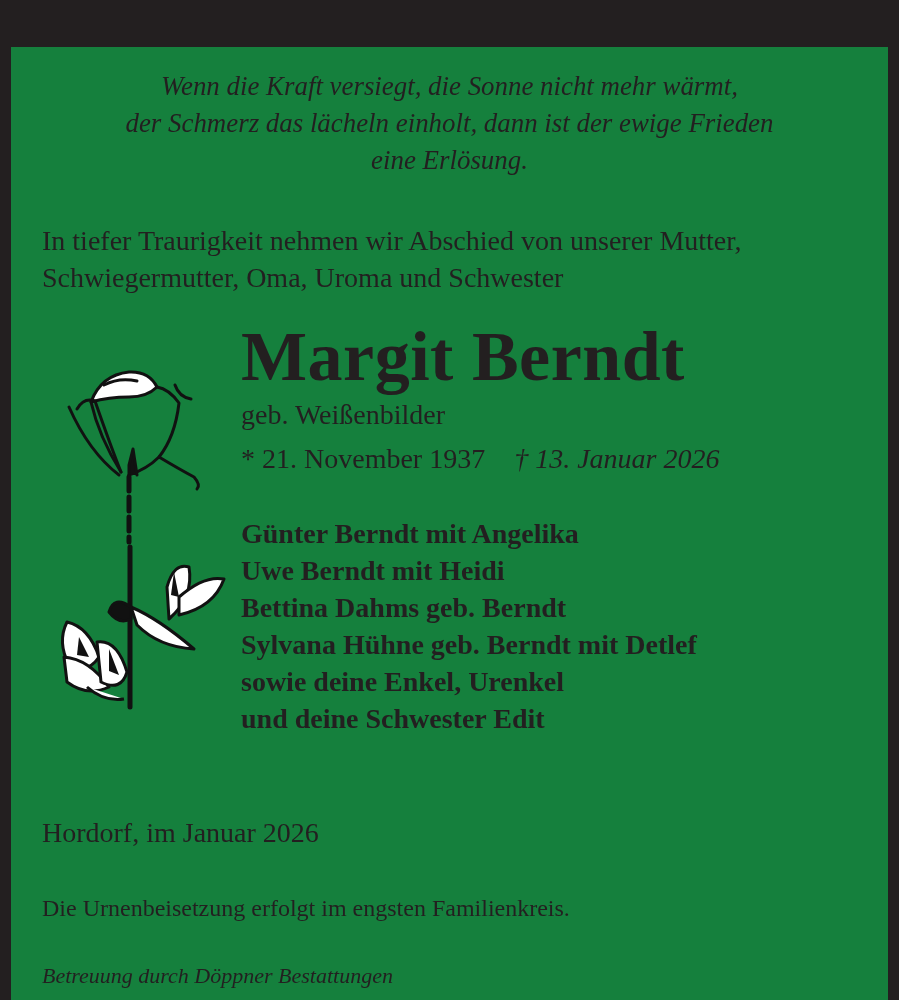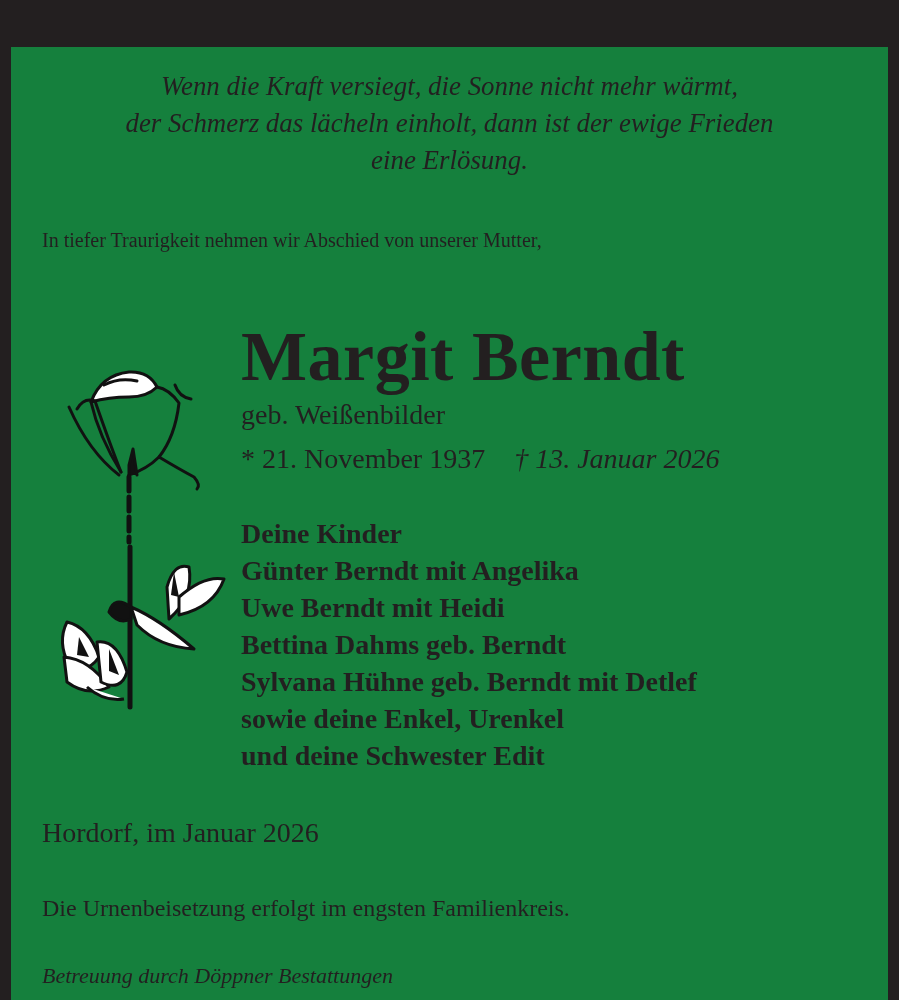--- a/index.html
+++ b/index.html
@@ -19,21 +19,21 @@
     margin-top: 36px;
   }
   .abs { position: absolute; white-space: nowrap; }
   .motto {
     left: 0; width: 877px; text-align: center;
     font-style: italic; font-size: 28px; line-height: 37px;
     top: 20px; transform: scaleX(0.96); transform-origin: center;
   }
   .intro {
     left: 31px; top: 175px;
-    font-size: 20px; line-height: 37px;
+    font-size: 28px; line-height: 37px;
   }
   .name {
     left: 230px; top: 270px;
     font-weight: bold; font-size: 70px; line-height: 80px;
     letter-spacing: 0.5px;
   }
   .maiden { left: 230px; top: 350px; font-size: 28px; line-height: 36px; }
   .dates  { left: 230px; top: 394px; font-size: 28px; line-height: 36px; }
   .dates .dagger { margin-left: 22px; font-style: italic; }
   .mourners {
@@ -55,20 +55,21 @@
 <div class="card">
 
   <div class="abs motto">
     <span class="line">Wenn die Kraft versiegt, die Sonne nicht mehr wärmt,</span>
     <span class="line">der Schmerz das lächeln einholt, dann ist der ewige Frieden</span>
     <span class="line">eine Erlösung.</span>
   </div>
 
   <div class="abs intro">
     <span class="line">In tiefer Traurigkeit nehmen wir Abschied von unserer Mutter,</span>
+    <span class="line">Schwiegermutter, Oma, Uroma und Schwester</span>
   </div>
 
   <svg class="rose" viewBox="0 0 200 355">
     <g fill="none" stroke="#111" stroke-width="3" stroke-linecap="round" stroke-linejoin="round">
 
       <path d="M62 45 Q72 18 100 15 Q120 14 128 30 Q118 40 100 40 Q80 40 62 45 Z" fill="#fff"></path>
       <path d="M75 28 Q90 20 108 24"></path>
       <path d="M48 52 Q55 40 66 44 Q82 90 92 115"></path>
       <path d="M40 50 Q60 95 90 118"></path>
       <path d="M128 30 Q140 32 150 46 Q146 80 130 100 Q118 112 100 118"></path>
@@ -101,21 +102,20 @@
   </svg>
 
   <div class="abs name">Margit Berndt</div>
   <div class="abs maiden">geb. Weißenbilder</div>
   <div class="abs dates">
     <span>* 21. November 1937</span>
     <span class="dagger">† 13. Januar 2026</span>
   </div>
 
   <div class="abs mourners">
-    <span class="line">Deine Kinder</span>
     <span class="line">Günter Berndt mit Angelika</span>
     <span class="line">Uwe Berndt mit Heidi</span>
     <span class="line">Bettina Dahms geb. Berndt</span>
     <span class="line">Sylvana Hühne geb. Berndt mit Detlef</span>
     <span class="line">sowie deine Enkel, Urenkel</span>
     <span class="line">und deine Schwester Edit</span>
   </div>
 
   <div class="abs place">Hordorf, im Januar 2026</div>
   <div class="abs burial">Die Urnenbeisetzung erfolgt im engsten Familienkreis.</div>

